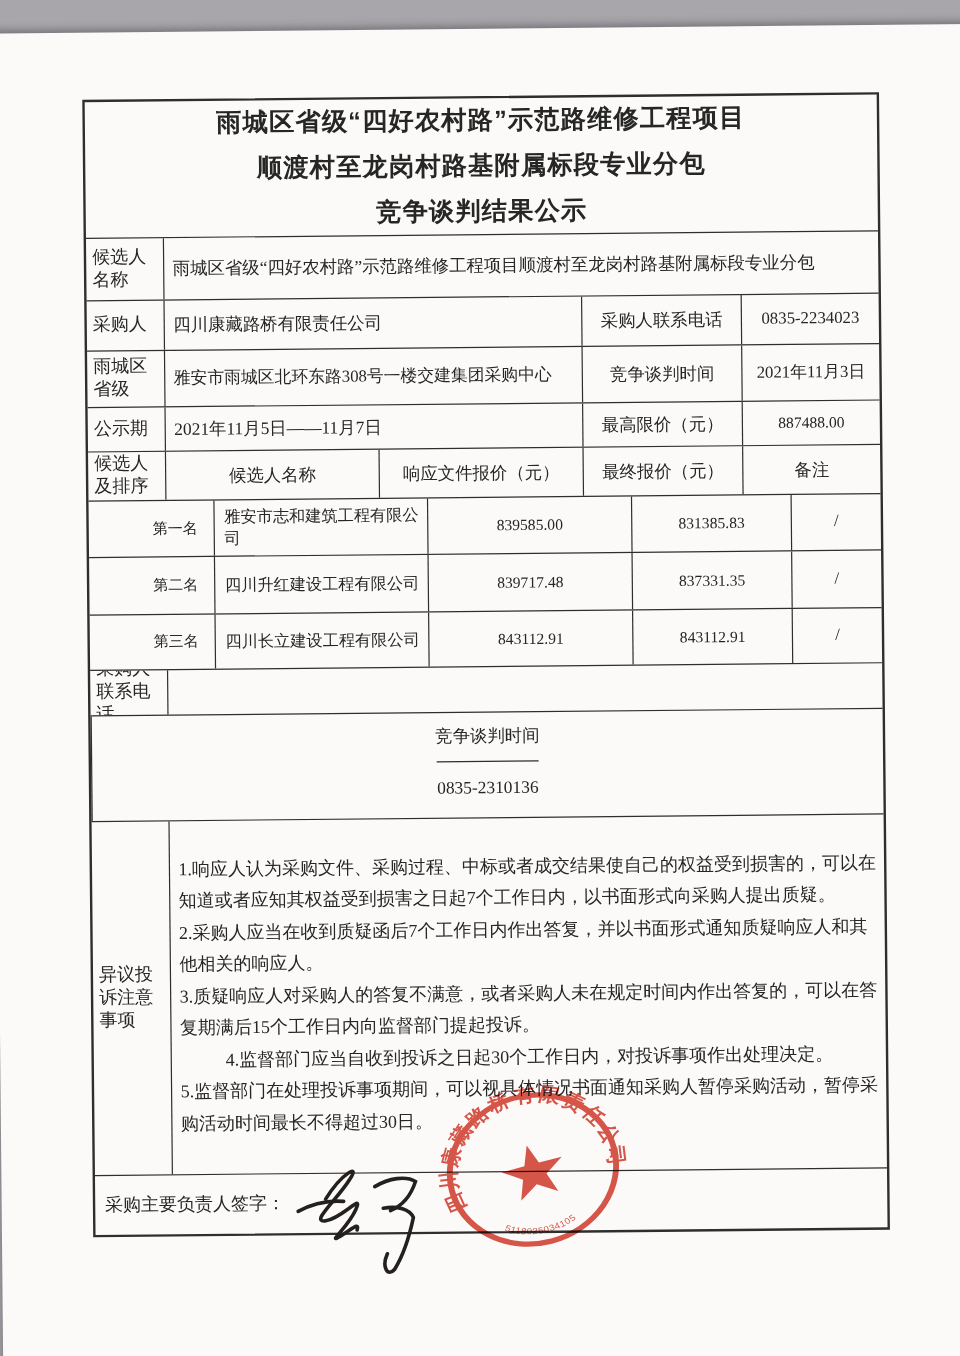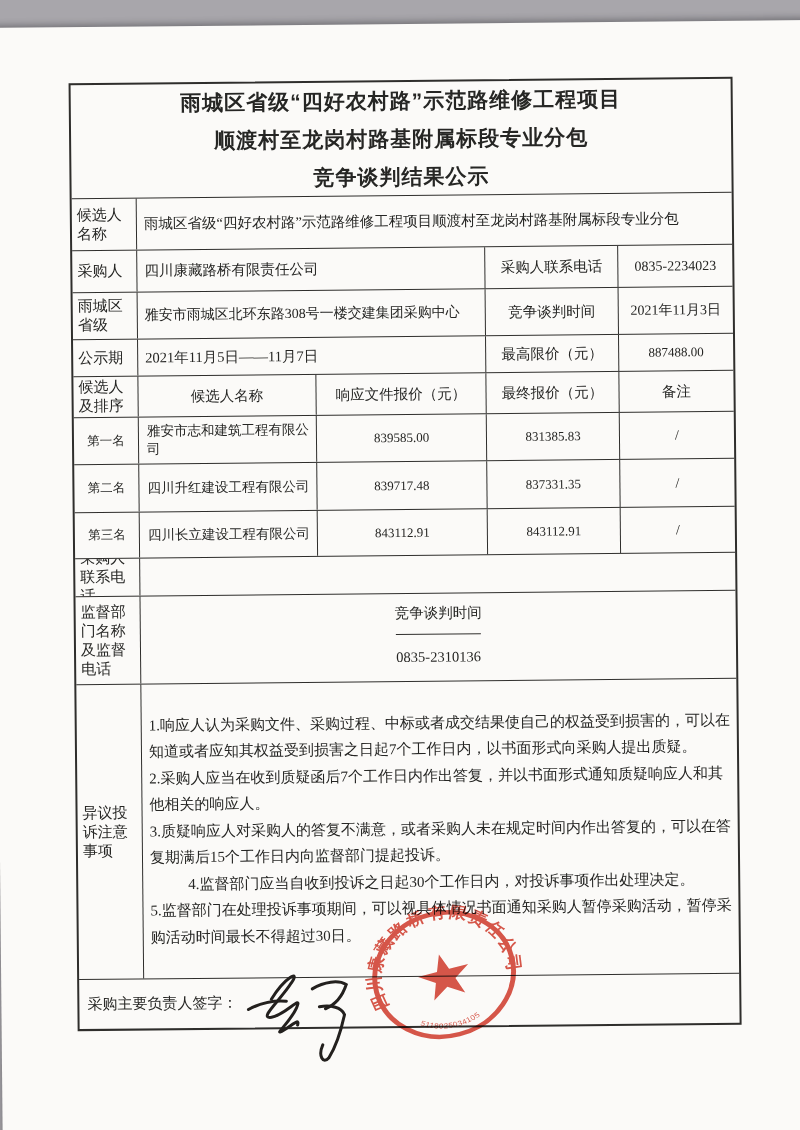--- a/index.html
+++ b/index.html
@@ -19,21 +19,21 @@
   .c-p1{width:170px;justify-content:center;font-size:13px;}
   .c-p2{width:133px;justify-content:center;font-size:13px;}
   .h-title{height:113px;}
   .h-r1{height:52px;}.h-r2{height:42px;}.h-r3{height:47px;}.h-r4{height:37px;}
   .h-hdr{height:41px;}.h-c1{height:47px;}.h-c2{height:48px;}.h-c3{height:46px;}
   .h-other{height:38px;}.h-sup{height:88px;}.h-obj{height:295px;}.h-sig{height:50px;}
   .title-cell{width:100%;flex-direction:column;justify-content:center;text-align:center;
       font-family:"Liberation Sans","DejaVu Sans",sans-serif;font-weight:700;font-size:21px;line-height:38px;letter-spacing:1px;}
   .hdr-cell{font-size:14.5px;justify-content:center;text-align:center;padding:2px;}
   .hdr-rank{width:64px;font-size:15px;justify-content:flex-start;text-align:left;padding-left:5px;font-family:Liberation Serif, serif;}
-  .rank{width:64px;justify-content:center;font-size:12.5px;}
+  .rank{width:64px;justify-content:center;font-size:12.5px;margin-left:40px;}
   .supwrap{flex:1;display:flex;flex-direction:column;}
   .suprow{display:flex;align-items:center;justify-content:center;font-size:14.5px;box-sizing:border-box;}
   .suprow.a{height:40px;}
   .suprow.b{height:48px;border-top:1.5px solid #2f2e2c;}
   .objtext{flex:1;align-self:stretch;display:flex;flex-direction:column;justify-content:center;
       padding:4px 6px 4px 7px;font-size:15px;line-height:26.5px;}
   .sig-cell{width:100%;padding-left:8px;font-size:15px;}
   .stamp{position:absolute;left:353px;top:871px;width:180px;height:160px;opacity:.85;mix-blend-mode:multiply;}
   .sign{position:absolute;left:240px;top:938px;width:124px;height:104px;}
   .empty-cell{flex:1;}
@@ -107,21 +107,20 @@
       <div class="cell c-p2">843112.91</div>
       <div class="cell c-last">/</div>
     </div>
 
     <div class="row h-other">
       <div class="cell nb c-label">采购人联系电话</div>
       <div class="cell empty-cell"></div>
     </div>
 
     <div class="row h-sup">
-      <div class="cell nb c-label">监督部门名称及监督电话</div>
       <div class="cell supwrap" style="padding:0;border-left:1.5px solid #2f2e2c;display:flex;">
         <div class="suprow a">竞争谈判时间</div>
         <div class="suprow b">0835-2310136</div>
       </div>
     </div>
 
     <div class="row h-obj">
       <div class="cell nb c-label">异议投诉注意事项</div>
       <div class="cell objtext" style="display:flex;">
         <div>1.响应人认为采购文件、采购过程、中标或者成交结果使自己的权益受到损害的，可以在知道或者应知其权益受到损害之日起7个工作日内，以书面形式向采购人提出质疑。</div>

